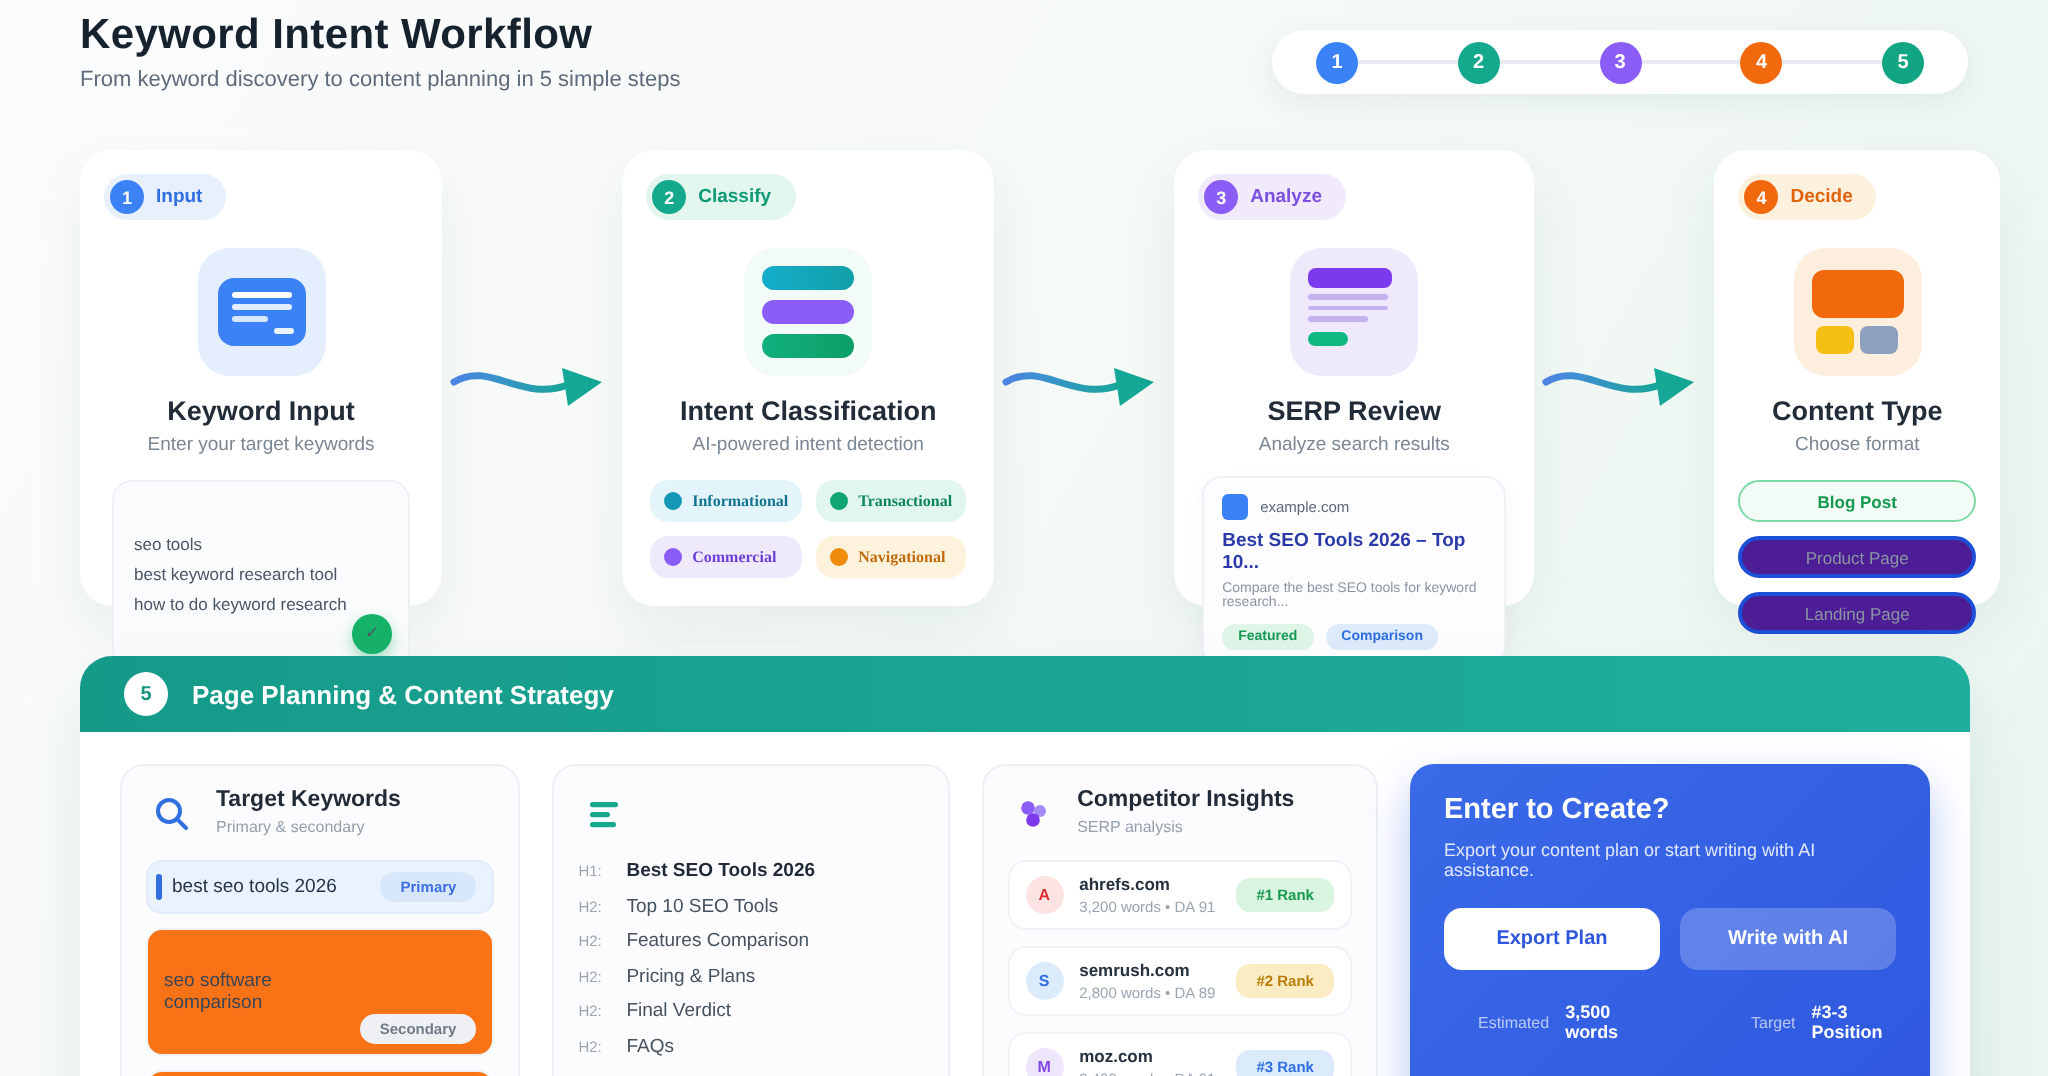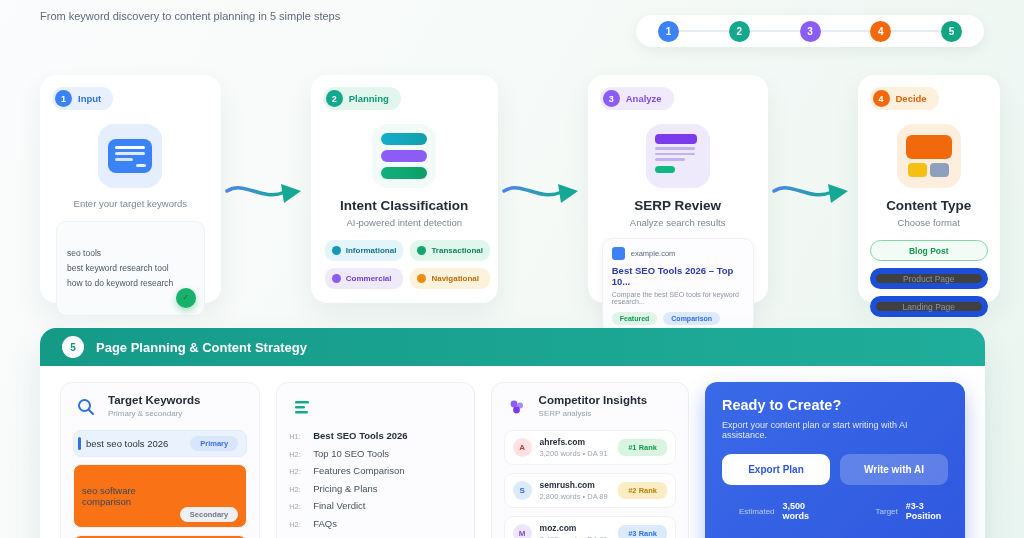--- a/index.html
+++ b/index.html
@@ -49,21 +49,21 @@
   .kwbox div { font-size:8.5px; color:#4a5666; line-height:1.75; }
   .kwcheck { position:absolute; right:8px; bottom:7px; width:20px; height:20px; border-radius:50%;
     background:#17b26a; color:#fff; font-size:11px; display:flex; align-items:center; justify-content:center;
     box-shadow:0 3px 7px rgba(23,178,106,.4); }
 
   
   .ic2-wrap{background:#f2fbf8; flex-direction:column; gap:5px;}
   .pill { width:46px; height:12px; border-radius:6px; }
   .pill.p1{background:linear-gradient(90deg,#14aecb,#12a0a8);} .pill.p2{background:#8b5cf6;}
   .pill.p3{background:linear-gradient(90deg,#11b07e,#0d9e66);}
-  .tags { display:grid; grid-template-columns:1fr 1fr; gap:7px; margin:12px 2px 0; }
+  .tags { display:grid; grid-template-columns:1fr 1fr; gap:7px; margin:12px 2px 0;font-family:Liberation Serif, serif; }
   .tag { display:flex; align-items:center; gap:5px; border-radius:9px; padding:6px 7px; cursor:pointer; }
   .tag i { width:9px; height:9px; border-radius:50%; flex:0 0 auto; }
   .tag span { font-size:8px; font-weight:bold; }
   .t0{background:#e4f4fb;} .t0 i{background:#1598b8;} .t0 span{color:#12758f;}
   .t1{background:#e1f6ed;} .t1 i{background:#10a573;} .t1 span{color:#0c855c;}
   .t2{background:#efeafb;} .t2 i{background:#8b5cf6;} .t2 span{color:#6d3fd6;}
   .t3{background:#fdf3dd;} .t3 i{background:#ef8c0d;} .t3 span{color:#c06a08;}
 
   
   .ic3-wrap{background:#efeafb; flex-direction:column;}
@@ -84,21 +84,21 @@
   .stag.g{background:#def5e7; color:#179a55;} .stag.b{background:#ddebfc; color:#2f6fe0;}
 
   
   .ic4-wrap{background:#fdeedd;}
   .ic4{width:46px;height:42px;position:relative;}
   .ic4 .big{position:absolute;top:0;left:0;width:46px;height:24px;background:#f2690d;border-radius:6px;}
   .ic4 .y{position:absolute;bottom:0;left:2px;width:19px;height:14px;background:#f5c013;border-radius:4px;}
   .ic4 .s{position:absolute;bottom:0;right:3px;width:19px;height:14px;background:#8da0bd;border-radius:4px;}
   .opts { margin-top:12px; display:flex; flex-direction:column; gap:7px; }
   .opt { height:21px; border-radius:11px; display:flex; align-items:center; justify-content:center;
-    font-size:8.5px; color:#8a95a3; background:#404040; border:6px solid #1d4ed8; cursor:pointer; }
+    font-size:8.5px; color:#8a95a3; background:#4c1d95; border:2px solid #1d4ed8; cursor:pointer; }
   .opt.sel { background:#f2fbf5; border:1.5px solid #7fd9a4; color:#14994f; font-weight:bold; }
 
   
   .s5 { position:absolute; left:40px; top:328px; width:945px; border-radius:16px;
     box-shadow:0 16px 34px rgba(15,90,80,.10); background:#fff; }
   .s5-head { height:38px; border-radius:16px 16px 0 0; display:flex; align-items:center; gap:12px;
     padding:0 22px; background:linear-gradient(90deg,#159a88,#1fae9b); }
   .s5-num { width:22px; height:22px; border-radius:50%; background:#fff; color:#14957f;
     font-size:10px; font-weight:bold; display:flex; align-items:center; justify-content:center; }
   .s5-title { color:#fff; font-size:13px; font-weight:bold; }
@@ -160,20 +160,21 @@
   <svg width="0" height="0" style="position:absolute">
       <defs>
     <linearGradient id="arrowGrad" x1="0" y1="0" x2="1" y2="0">
       <stop offset="0" stop-color="#4f86e8"></stop>
           <stop offset="1" stop-color="#15a896"></stop>
     </linearGradient>
   </defs>
     </svg>
 
   <div class="hdr">
+    <h1>Keyword Intent Workflow</h1>
     <p>From keyword discovery to content planning in 5 simple steps</p>
   </div>
 
   <div class="progress">
     <div class="pstep c-blue">1</div>
     <div class="pline"></div>
     <div class="pstep c-teal">2</div>
     <div class="pline"></div>
     <div class="pstep c-purple">3</div>
     <div class="pline"></div>
@@ -192,41 +193,42 @@
         </div>
       </div>
       <div class="card-icon ic1-wrap">
         <div class="ic1">
             <i class="a"></i>
             <i class="b"></i>
             <i class="c"></i>
             <i class="d"></i>
           </div>
       </div>
+      <div class="card-title">Keyword Input</div>
       <div class="card-sub">Enter your target keywords</div>
       <div class="kwbox">
         <div>seo tools</div>
         <div>best keyword research tool</div>
         <div>how to do keyword research</div>
         <div class="kwcheck">✓</div>
       </div>
     </div>
 
     <div class="arrowcell">
       <svg width="86" height="42" viewBox="0 0 86 42">
         <path d="M4 16 C 22 5, 38 27, 62 17" fill="none" stroke="url(#arrowGrad)" stroke-width="3.5" stroke-linecap="round"></path>
         <path d="M58 9 L78 16 L61 28 Z" fill="#15a896"></path>
       </svg>
     </div>
 
     <div class="card w2">
       <div class="card-head">
         <div class="step-pill sp-green">
           <span class="step-dot c-teal">2</span>
-          <span class="step-label l-green">Planning</span>
+          <span class="step-label l-green">Classify</span>
         </div>
       </div>
       <div class="card-icon ic2-wrap">
         <div class="pill p1"></div>
           <div class="pill p2"></div>
           <div class="pill p3"></div>
       </div>
       <div class="card-title">Intent Classification</div>
       <div class="card-sub">AI-powered intent detection</div>
       <div class="tags">
@@ -425,21 +427,21 @@
           <div class="cav m">M</div>
           <div class="cinfo">
             <div class="cdom">moz.com</div>
             <div class="cmeta">2,400 words • DA 91</div>
           </div>
           <span class="crank r3">#3 Rank</span>
         </div>
       </div>
 
       <div class="cta">
-        <h3>Ready to Create?</h3>
+        <h3>Enter to Create?</h3>
         <p>Export your content plan or start writing with AI assistance.</p>
         <div class="cta-btns">
           <button class="btn export">Export Plan</button>
           <button class="btn write">Write with AI</button>
         </div>
         <div class="cta-stats">
           <span class="cs-lbl">Estimated</span>
           <span class="cs-val">3,500 words</span>
           <span class="cs-gap"></span>
           <span class="cs-lbl">Target</span>

